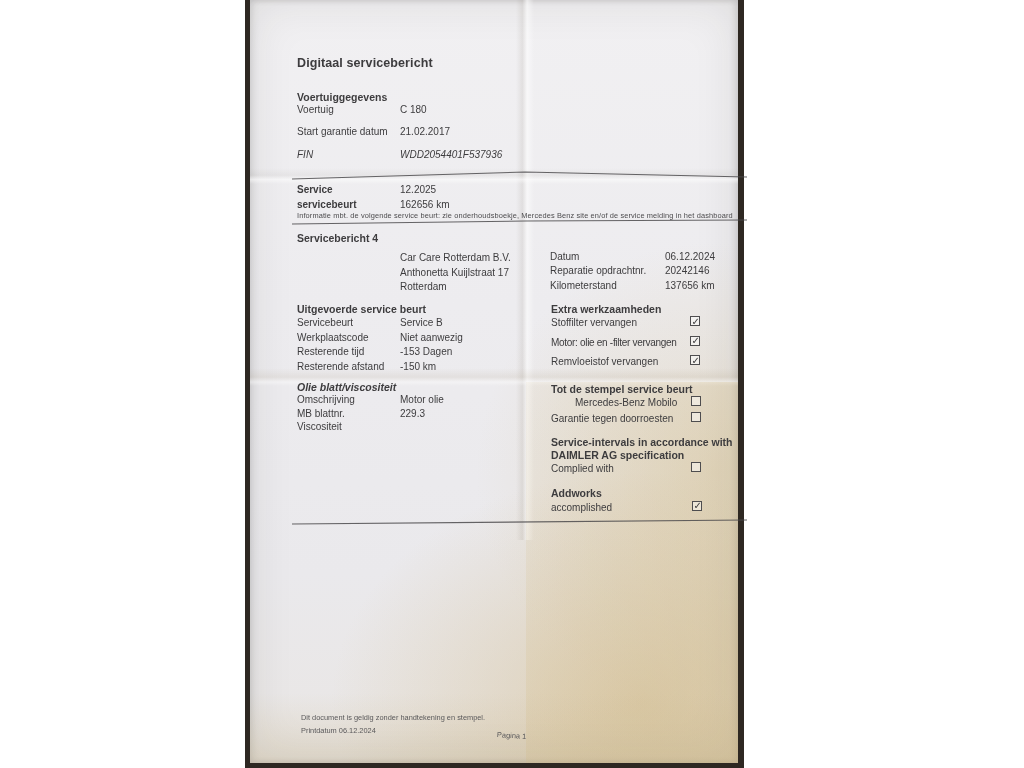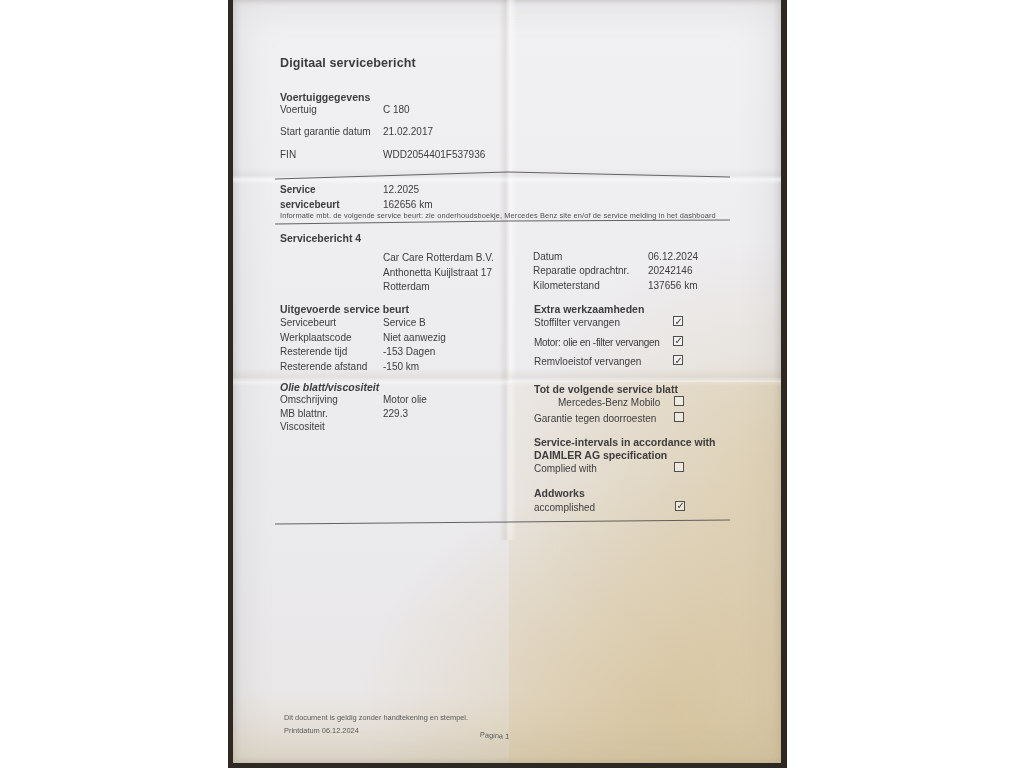--- a/index.html
+++ b/index.html
@@ -1,19 +1,19 @@
 <!DOCTYPE html>
 <html><head>
 <meta charset="utf-8">
 <style>
   html,body{margin:0;padding:0;background:#ffffff;width:1024px;height:768px;overflow:hidden;}
   *{box-sizing:border-box;}
   body{font-family:"Liberation Sans","DejaVu Sans",sans-serif;color:#3d3c3e;}
 
-  .photo{position:absolute;left:228px;top:0;width:559px;height:768px;background:#2e2822;}
+  .photo{position:absolute;left:245px;top:0;width:499px;height:768px;background:#2e2822;}
   .paper{position:absolute;left:5px;top:0;right:6px;bottom:5px;
     background:
       radial-gradient(ellipse 430px 320px at 80% 92%, rgba(206,180,126,0.50), rgba(206,180,126,0) 72%),
       radial-gradient(ellipse 340px 330px at 95% 62%, rgba(212,191,142,0.34), rgba(212,191,142,0) 70%),
       linear-gradient(180deg,#f1f0f2 0%,#edecef 40%,#eae9ec 75%,#e9e6e4 100%);
     box-shadow:inset 0 0 46px rgba(40,35,25,0.10), inset 3px 0 6px rgba(40,35,25,0.10), inset -3px 0 6px rgba(40,35,25,0.12);
   }
   .crease-v{position:absolute;left:266px;top:0;width:18px;height:540px;
     background:linear-gradient(90deg,rgba(120,110,95,0) 0%,rgba(120,110,95,0.12) 35%,rgba(255,255,255,0.55) 62%,rgba(120,110,95,0) 100%);}
   .crease-h1{position:absolute;left:0;top:168px;width:100%;height:16px;
@@ -57,21 +57,21 @@
 
     <div class="abs title" style="left:47px;top:56px;">Digitaal servicebericht</div>
 
     <div class="abs sec" style="left:47px;top:91px;">Voertuiggegevens</div>
     <div class="abs t" style="left:47px;top:104px;">
       <span class="lb">Voertuig</span><span class="vl">C 180</span>
     </div>
     <div class="abs t" style="left:47px;top:126px;">
       <span class="lb">Start garantie datum</span><span class="vl">21.02.2017</span>
     </div>
-    <div class="abs t" style="left:47px;top:149px;">
+    <div class="abs t" style="left:47px;top:149px;font-style:italic;">
       <span class="lb">FIN</span><span class="vl">WDD2054401F537936</span>
     </div>
 
     <svg class="rule" style="left:42px;top:170px;" width="455" height="12">
       <polyline points="0,9 233,2 455,7" fill="none" stroke="#4b4a4c" stroke-width="1.1" opacity="0.85"></polyline>
     </svg>
 
     <div class="abs t b ml" style="left:47px;top:182px;">
       <div>Service</div>
       <div>servicebeurt</div>
@@ -128,21 +128,21 @@
     <div class="abs t" style="left:47px;top:394px;">
       <span class="lb">Omschrijving</span><span class="vl">Motor olie</span>
     </div>
     <div class="abs t" style="left:47px;top:407.5px;">
       <span class="lb">MB blattnr.</span><span class="vl">229.3</span>
     </div>
     <div class="abs t" style="left:47px;top:421px;">
       <span class="lb">Viscositeit</span><span class="vl"></span>
     </div>
 
-    <div class="abs sec" style="left:301px;top:383px;">Tot de volgende service blatt</div>
+    <div class="abs sec" style="left:301px;top:383px;">Tot de stempel service beurt</div>
     <div class="abs t" style="left:301px;top:396.5px;margin-left:24px;">Mercedes-Benz Mobilo</div>
     <span class="cb" style="left:441px;top:395.5px;"></span>
     <div class="abs t" style="left:301px;top:412.5px;">Garantie tegen doorroesten</div>
     <span class="cb" style="left:441px;top:411.5px;"></span>
 
     <div class="abs sec" style="left:301px;top:436px;line-height:13px;">
       <div>Service-intervals in accordance with</div>
       <div>DAIMLER AG specification</div>
     </div>
     <div class="abs t" style="left:301px;top:463px;">Complied with</div>

